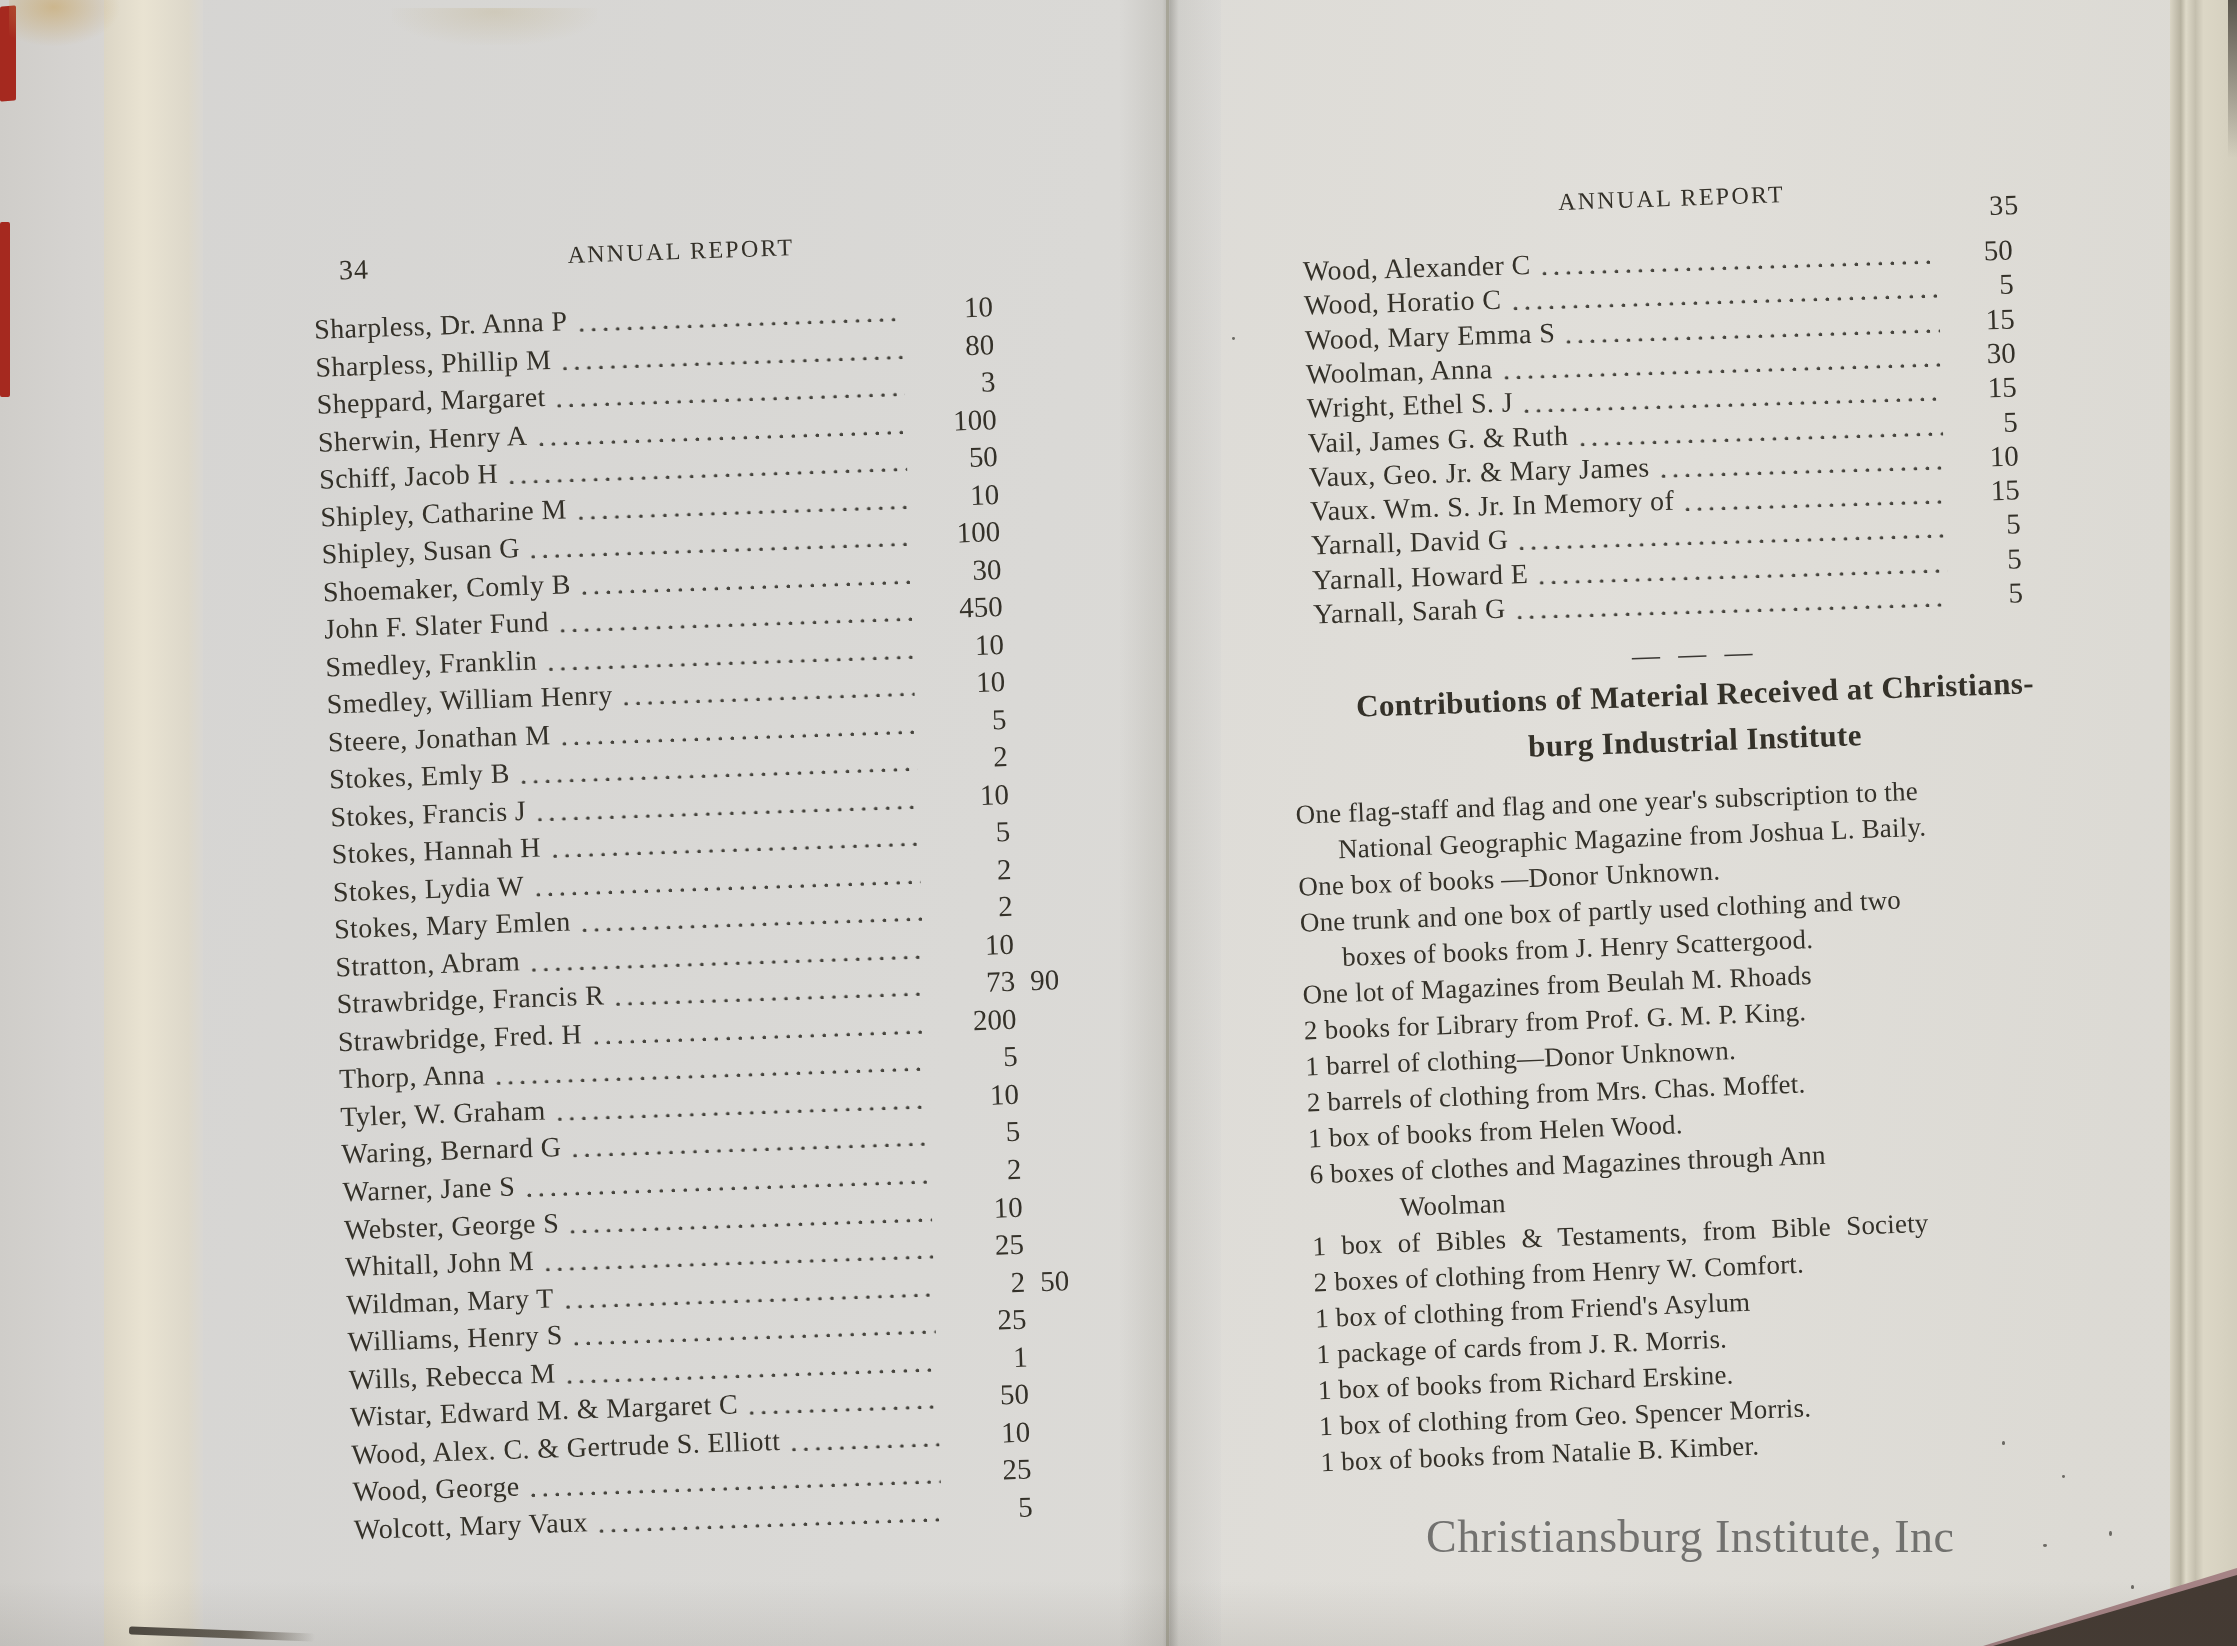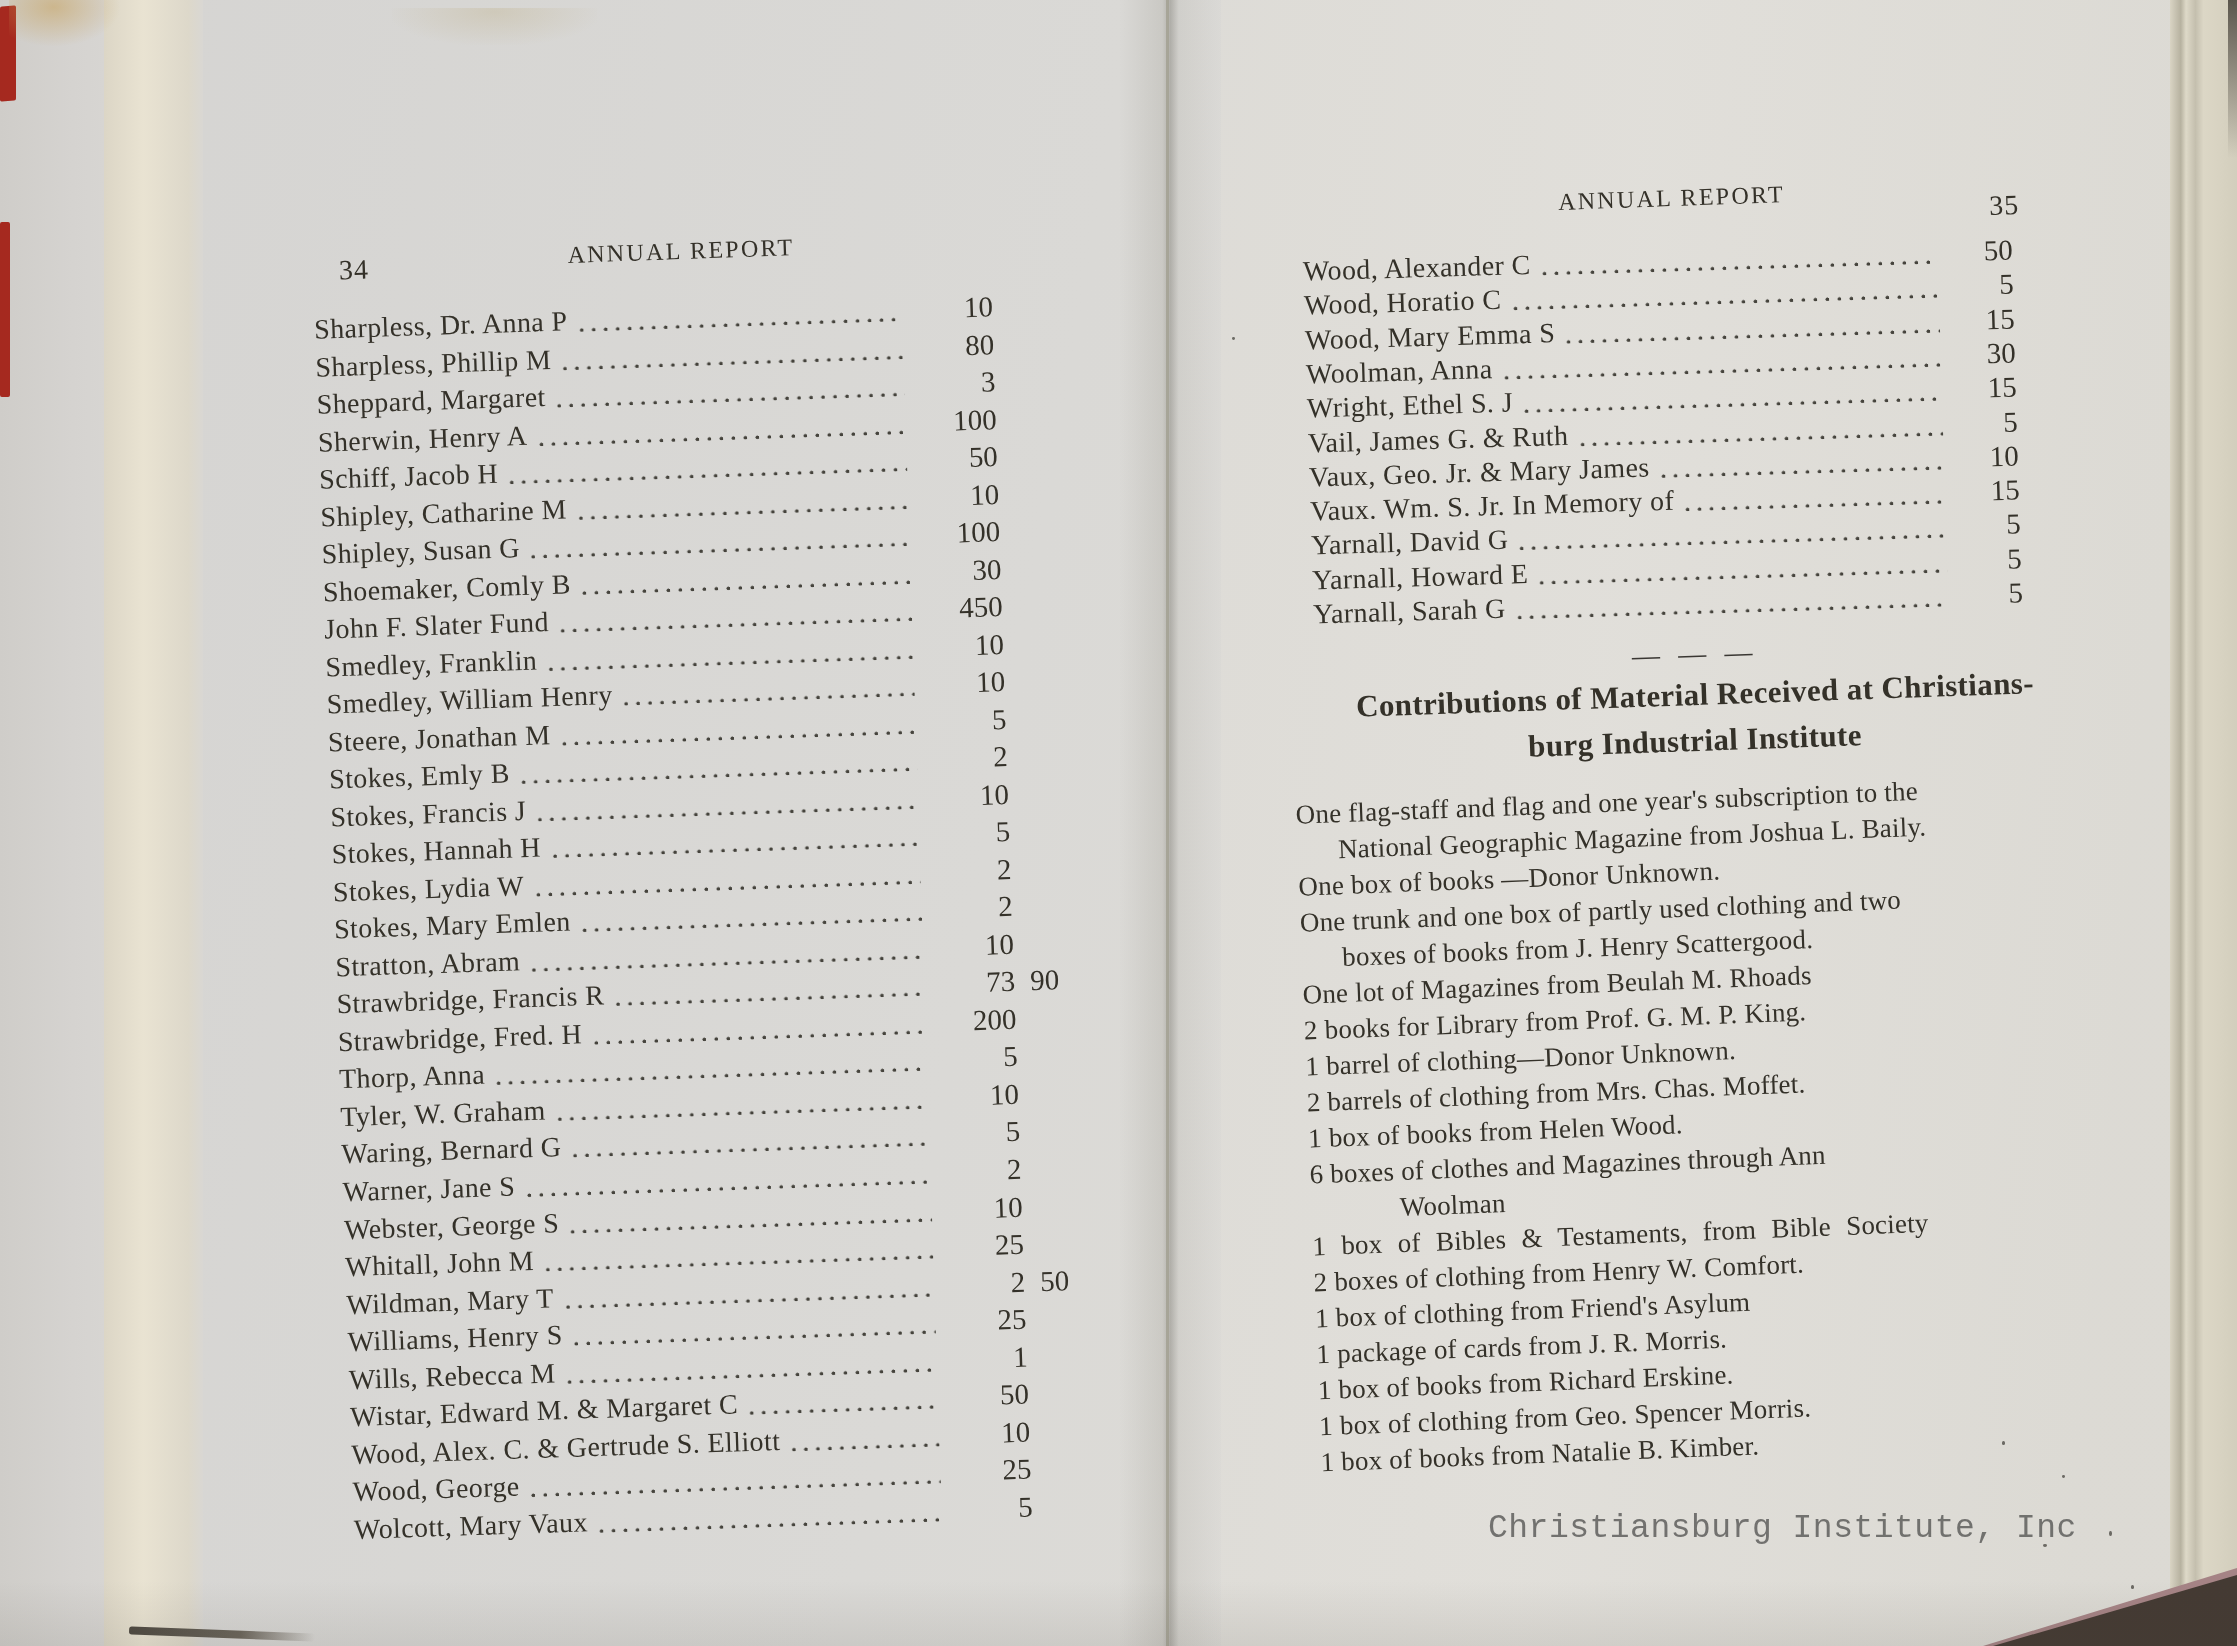--- a/index.html
+++ b/index.html
@@ -53,22 +53,22 @@
   .cline{height:36px;font-size:27px;white-space:nowrap;letter-spacing:0.2px;}
   .cline.i1{padding-left:41px;}
   .cline.i2{padding-left:89px;}
   .cline.spread{word-spacing:8.4px;}
 
   .rot-a{transform:rotate(-1.9deg);transform-origin:50% 50%;}
   .rot-b{transform:rotate(-1.7deg);transform-origin:50% 50%;}
   .rot-c{transform:rotate(-2.2deg);transform-origin:50% 50%;}
   .rot-solo{transform:rotate(-2deg);}
 
-  .watermark{position:absolute;left:1488px;top:1510px;
-    font-family:Liberation Mono, monospace;font-size:33px;letter-spacing:0.5px;
+  .watermark{position:absolute;left:1426px;top:1510px;
+    font-family:Liberation Serif, serif;font-size:46px;letter-spacing:0.5px;
     color:#5f5f5d;opacity:.85;white-space:nowrap;}
 </style>
 </head>
 <body>
 
 <div class="photo">
 
   <div class="layer left-strip"></div>
   <div class="layer flyleaf-band"></div>
   <div class="layer red-sliver red1"></div>

